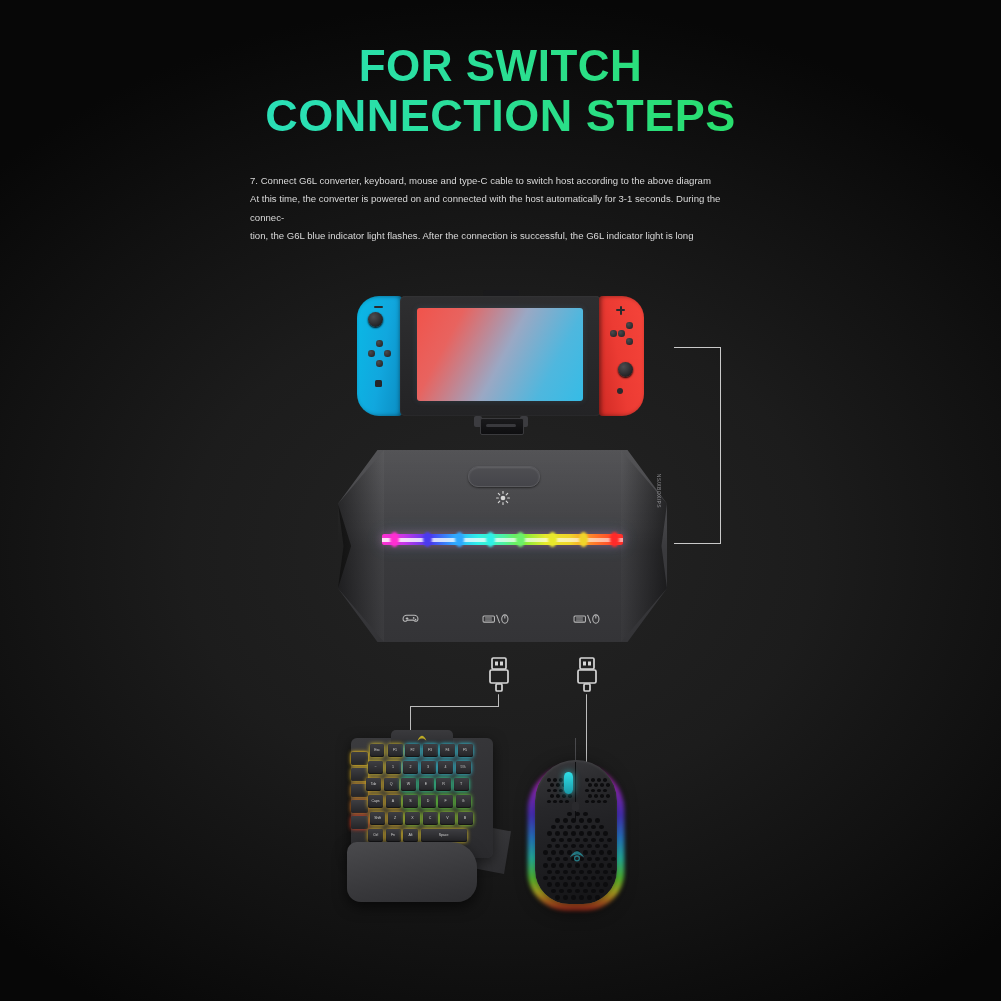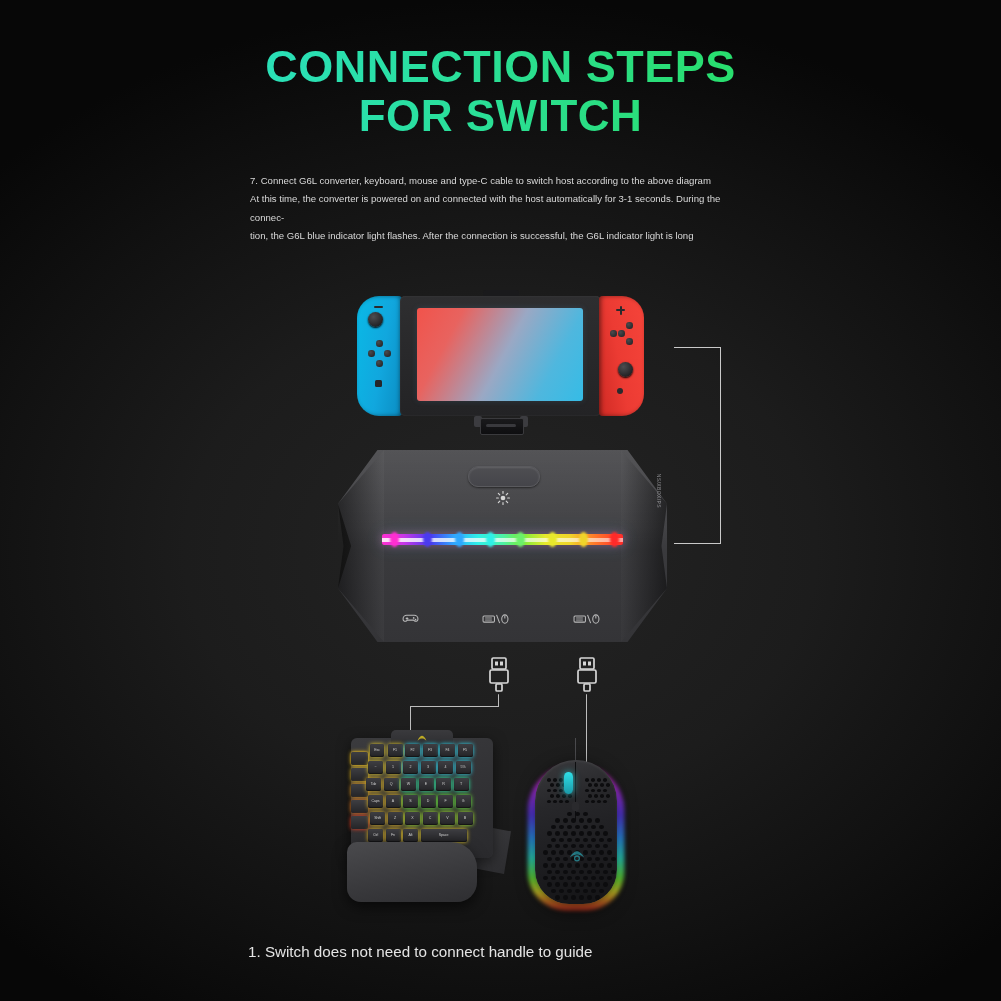--- a/index.html
+++ b/index.html
@@ -154,22 +154,22 @@
   
   #note{position:absolute;left:248px;top:941px;color:#e4e4e4;font-size:15.2px;line-height:21px;}
   #note div{margin:0;}
 </style>
 </head>
 <body>
 
 <div id="stage">
 
   <div id="title">
+    <div id="t1">FOR SWITCH</div>
     <div id="t2">CONNECTION STEPS</div>
-    <div id="t1">FOR SWITCH</div>
   </div>
 
   <div id="para">
     <p>7. Connect G6L converter, keyboard, mouse and type-C cable to switch host according to the above diagram</p>
     <p>At this time, the converter is powered on and connected with the host automatically for 3-1 seconds. During the connec-</p>
     <p>tion, the G6L blue indicator light flashes. After the connection is successful, the G6L indicator light is long</p>
   </div>
 
   <div id="switch">
     <div id="sw-top-nub"></div>
@@ -573,16 +573,15 @@
         </div>
       <svg id="ms-logo" viewBox="0 0 24 20">
         <path d="M3 12c3-6 7-8 9-8s6 2 9 8c-3-3-6-4-9-4s-6 1-9 4z" fill="#2fc8d8"></path>
         <circle cx="12" cy="13" r="3" fill="none" stroke="#2fc8d8" stroke-width="1.6"></circle>
       </svg>
     </div>
     <div id="ms-wheel"></div>
   </div>
 
   <div id="note">
-    <div>1. Switch does not need to connect handle to guide</div>
   </div>
 
 </div>
 
 </body></html>

